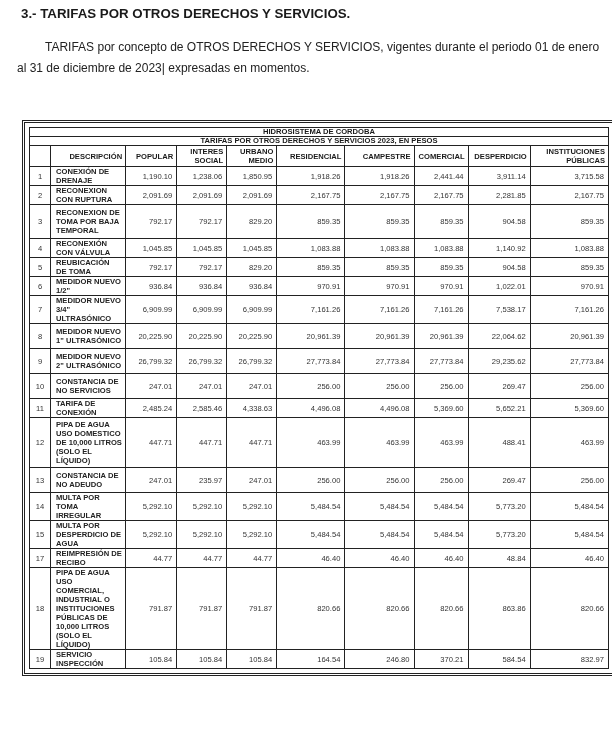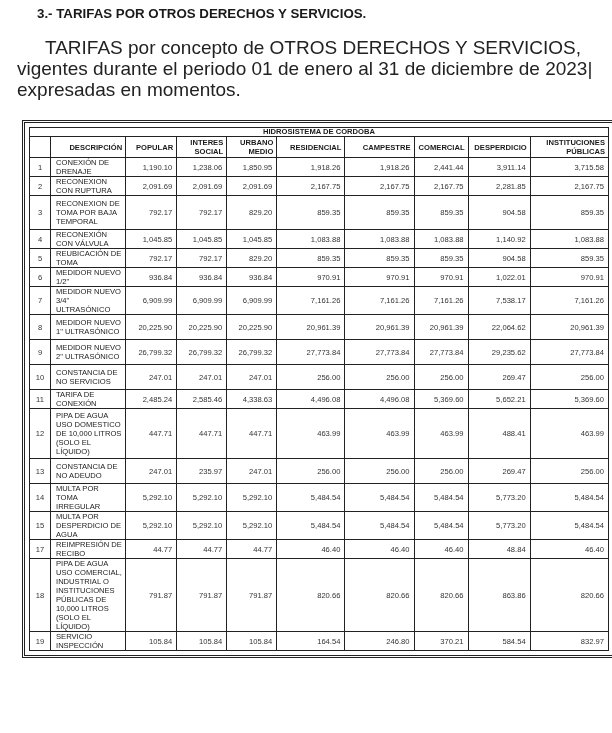--- a/index.html
+++ b/index.html
@@ -1,28 +1,28 @@
 <!DOCTYPE html>
 <html><head>
 <meta charset="utf-8">
 <style>
   html, body { margin: 0; padding: 0; background: #ffffff; }
   body { width: 612px; height: 733px; position: relative; overflow: hidden; font-family: "Liberation Sans", sans-serif; color: #1a1a1a; }
-  .heading { position: absolute; left: 37px; top: 6px; font-size: 13.3px; font-weight: bold; letter-spacing: 0px; }
-  .para { position: absolute; left: 17px; top: 37px; width: 590px; font-size: 19px; line-height: 21px; color: #222; }
+  .heading { position: absolute; left: 21px; top: 6px; font-size: 13.3px; font-weight: bold; letter-spacing: 0px; }
+  .para { position: absolute; left: 17px; top: 37px; width: 590px; font-size: 12px; line-height: 21px; color: #222; }
   .para .indent { display: inline-block; width: 28px; }
   .table-wrap { position: absolute; left: 22px; top: 120px; width: 580px; border: 3px double #222; padding: 4px; }
   table { border-collapse: collapse; width: 100%; table-layout: fixed; font-size: 7.6px; }
   td, th { border: 1px solid #222; padding: 0 3px; }
   th { font-weight: bold; text-align: center; line-height: 9px; }
   .title-row th { text-align: center; height: 8px; line-height: 8px; padding: 0; font-size: 7.6px; }
   .col-hdr th { height: 20px; text-align: right; }
   td.num { text-align: right; color: #333; padding-right: 4px; }
   td.idx { text-align: center; color: #333; }
-  td.desc { font-weight: normal; line-height: 9px; text-align: left; padding-left: 5px; color: #222; }
+  td.desc { font-weight: bold; line-height: 9px; text-align: left; padding-left: 5px; color: #222; }
 </style>
 </head>
 <body>
 
 <div class="heading">3.- TARIFAS POR OTROS DERECHOS Y SERVICIOS.</div>
 <div class="para"><span class="indent"></span><span>TARIFAS por concepto de OTROS DERECHOS Y SERVICIOS, vigentes durante el periodo 01 de enero al 31 de diciembre de 2023| expresadas en momentos.</span></div>
 
 <div class="table-wrap">
   <table>
     <colgroup>
@@ -34,20 +34,23 @@
       <col style="width:68px">
       <col style="width:69px">
       <col style="width:54px">
       <col style="width:62px">
       <col style="width:78px">
     </colgroup>
     <thead>
       <tr class="title-row">
           <th colspan="10">HIDROSISTEMA DE CORDOBA</th>
         </tr>
+      <tr class="title-row">
+          <th colspan="10">TARIFAS POR OTROS DERECHOS Y SERVICIOS 2023, EN PESOS</th>
+        </tr>
       <tr class="col-hdr" id="hdr-row">
           <th></th>
           <th>DESCRIPCIÓN</th>
           <th>POPULAR</th>
           <th>INTERES SOCIAL</th>
           <th>URBANO MEDIO</th>
           <th>RESIDENCIAL</th>
           <th>CAMPESTRE</th>
           <th>COMERCIAL</th>
           <th>DESPERDICIO</th>

